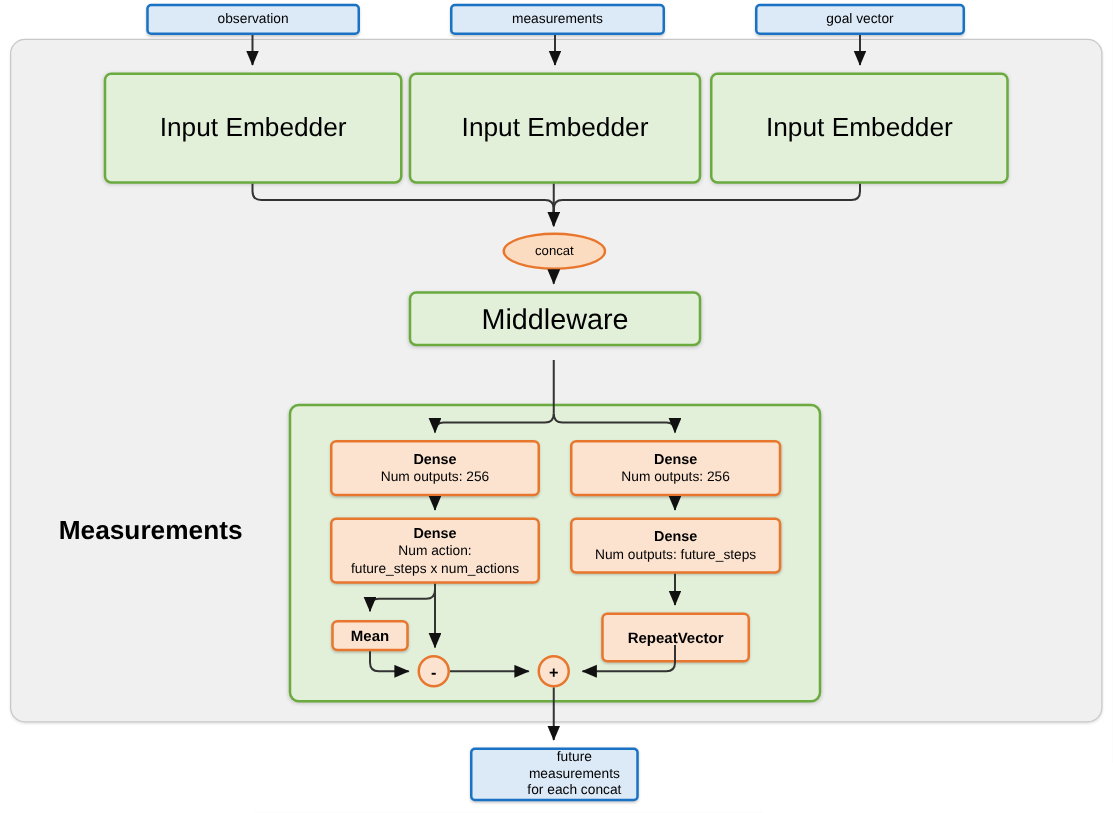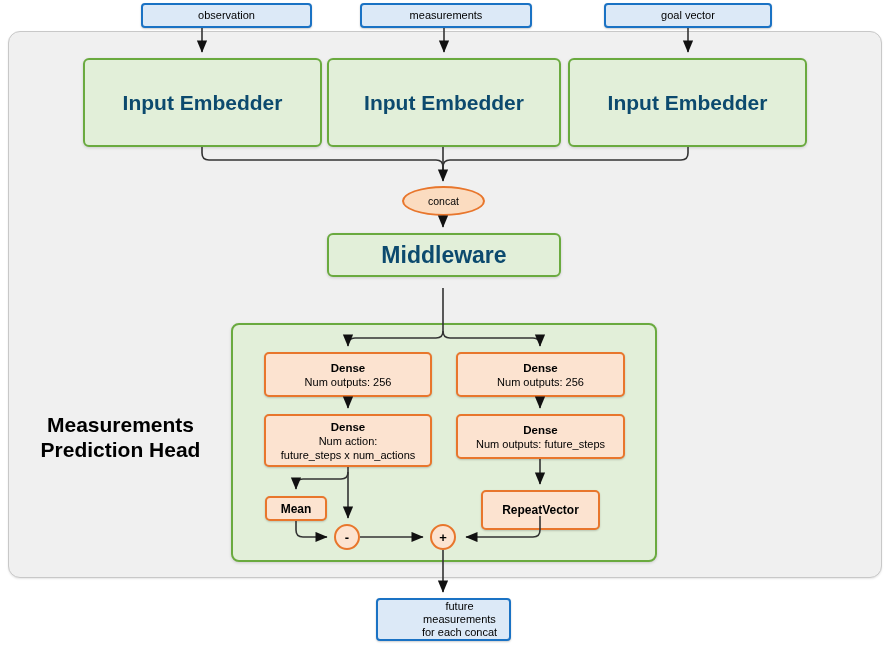--- a/index.html
+++ b/index.html
@@ -20,21 +20,21 @@
     background:#dce9f7;border:2px solid #1a72c4;border-radius:4px;
     display:flex;align-items:center;justify-content:center;text-align:center;
     color:#000;font-size:11px;line-height:13px;
     box-shadow:0 1px 2px rgba(0,0,0,.20);
   }
 
   
   .green-box{
     background:#e2efd9;border:2px solid #6aaa3f;border-radius:6px;
     display:flex;align-items:center;justify-content:center;text-align:center;
-    color:#0c4a6e;font-weight:bold;
+    color:#000000;font-weight:normal;
     box-shadow:0 1px 3px rgba(0,0,0,.15);
   }
   .embedder{font-size:21px;}
   .middleware{font-size:23px;}
 
   
   .head-box{
     background:#e2efd9;border:2px solid #6aaa3f;border-radius:8px;
     box-shadow:0 1px 3px rgba(0,0,0,.15);
   }
@@ -72,21 +72,21 @@
   .ln{fill:none;stroke:#333333;stroke-width:1.6;}
   .ar{fill:#111111;}
 </style>
 </head>
 <body>
 
 <div id="stage">
 
   <div class="abs outer-frame"></div>
 
-  <div class="abs io-box" style="left:117px;top:3px;width:171px;height:25px;margin-left:24px;">
+  <div class="abs io-box" style="left:117px;top:3px;width:171px;height:25px;">
     <span>observation</span>
   </div>
 
   <div class="abs io-box" style="left:360px;top:3px;width:172px;height:25px;">
     <span>measurements</span>
   </div>
 
   <div class="abs io-box" style="left:604px;top:3px;width:168px;height:25px;">
     <span>goal vector</span>
   </div>
@@ -108,21 +108,20 @@
   </div>
 
   <div class="abs green-box middleware" style="left:327px;top:233px;width:234px;height:44px;">
     <span>Middleware</span>
   </div>
 
   <div class="abs head-box" style="left:231px;top:323px;width:426px;height:239px;"></div>
 
   <div class="abs head-label" style="left:18px;top:412px;width:205px;">
     <div>Measurements</div>
-    <div>Prediction Head</div>
   </div>
 
   <div class="abs op-box" style="left:264px;top:352px;width:168px;height:45px;">
     <div class="op-title">Dense</div>
     <div class="op-sub">Num outputs: 256</div>
   </div>
 
   <div class="abs op-box" style="left:264px;top:414px;width:168px;height:53px;">
     <div class="op-title">Dense</div>
     <div class="op-sub">Num action:</div>

